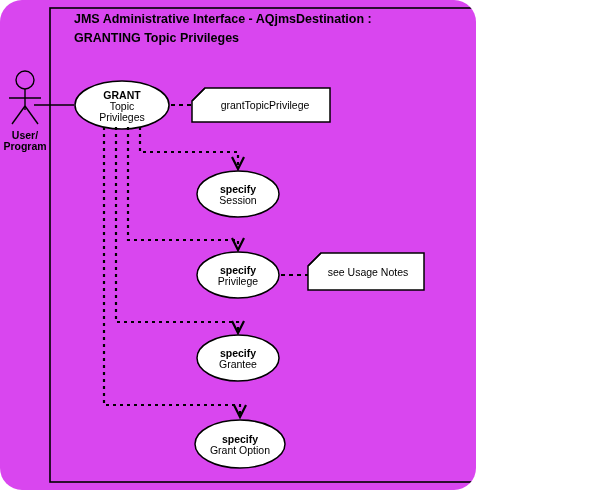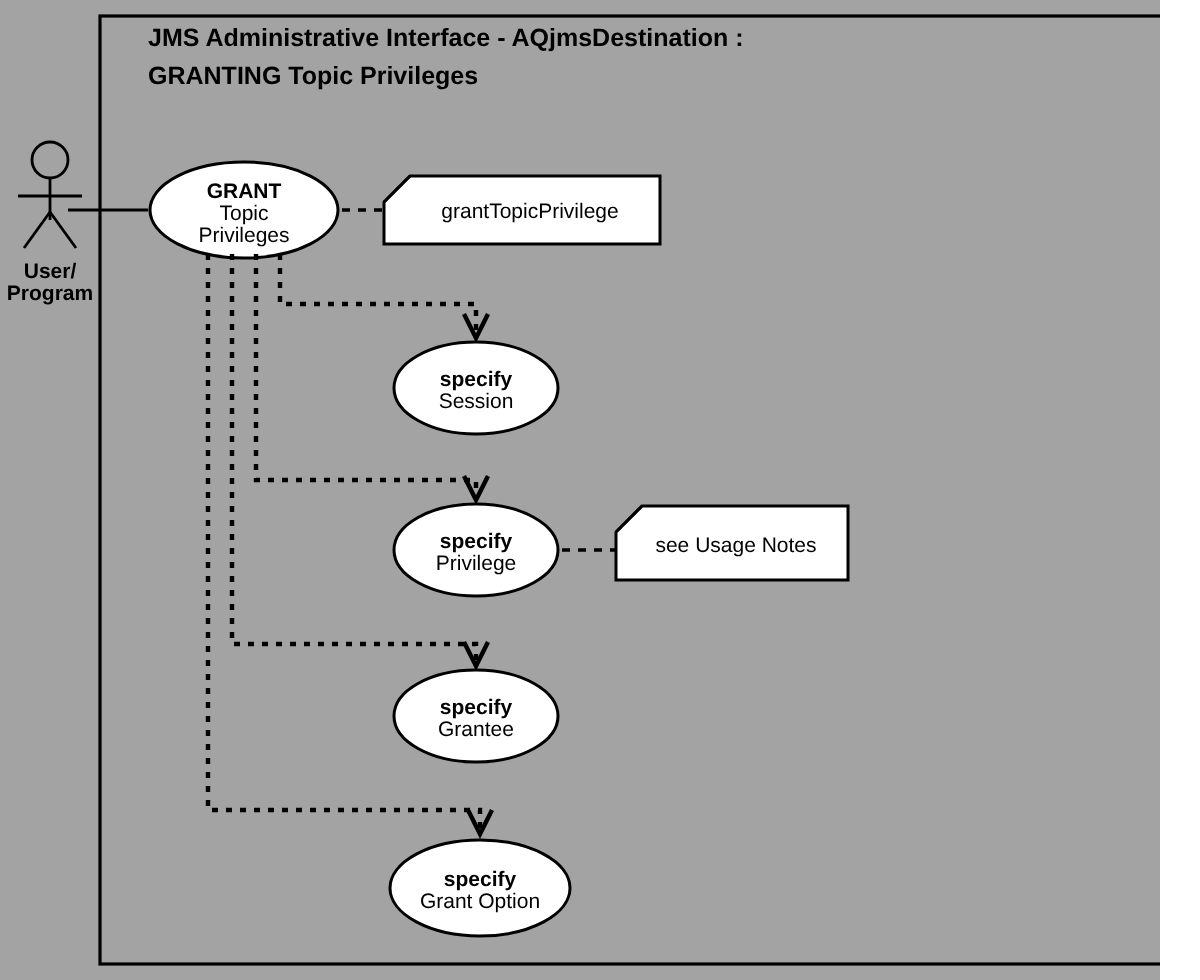--- a/index.html
+++ b/index.html
@@ -2,25 +2,26 @@
 <html><head>
 <meta charset="utf-8">
 <style>
   html, body {
     margin: 0;
     padding: 0;
     background: #ffffff;
   }
   #canvas {
     position: relative;
-    width: 580px;
+    width: 476px;
     height: 490px;
-    background: #a3a3a3;
+    background: #d946ef;
     overflow: hidden;
     font-family: "Liberation Sans", sans-serif;
+    border-radius: 22px;
   }
   svg#diagram {
     position: absolute;
     left: 0;
     top: 0;
     width: 600px;
     height: 490px;
   }
   .stroke-solid {
     stroke: #000000;

